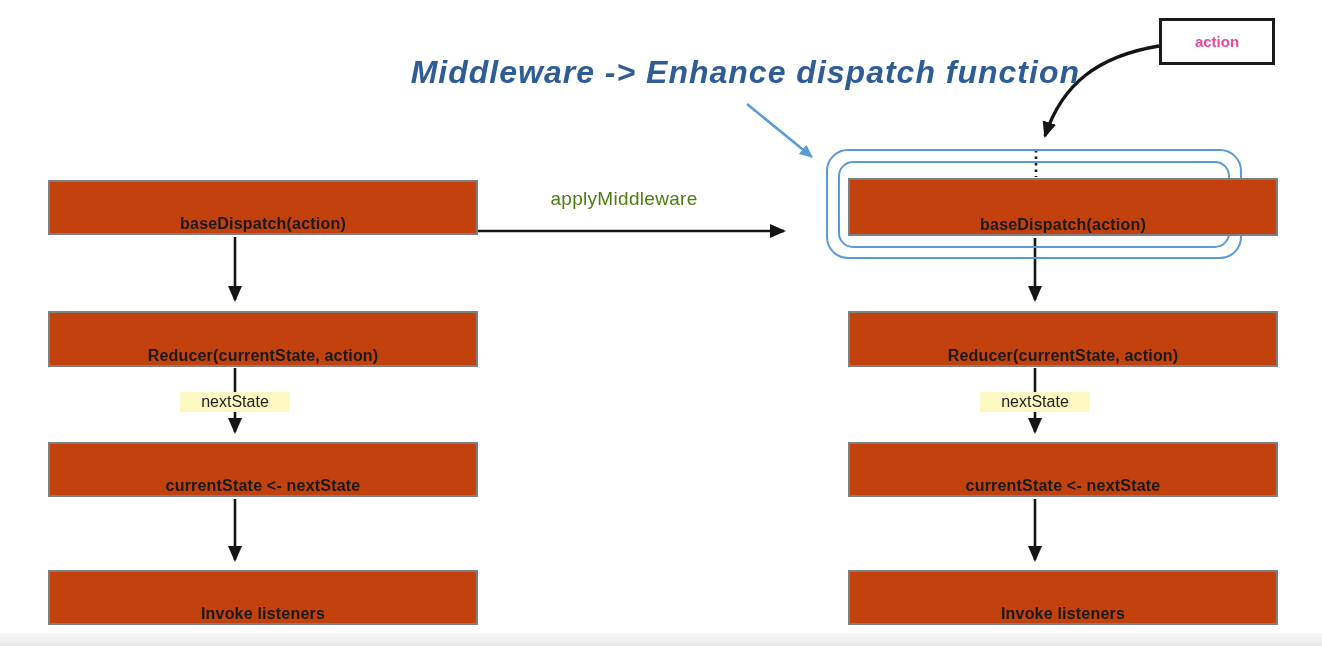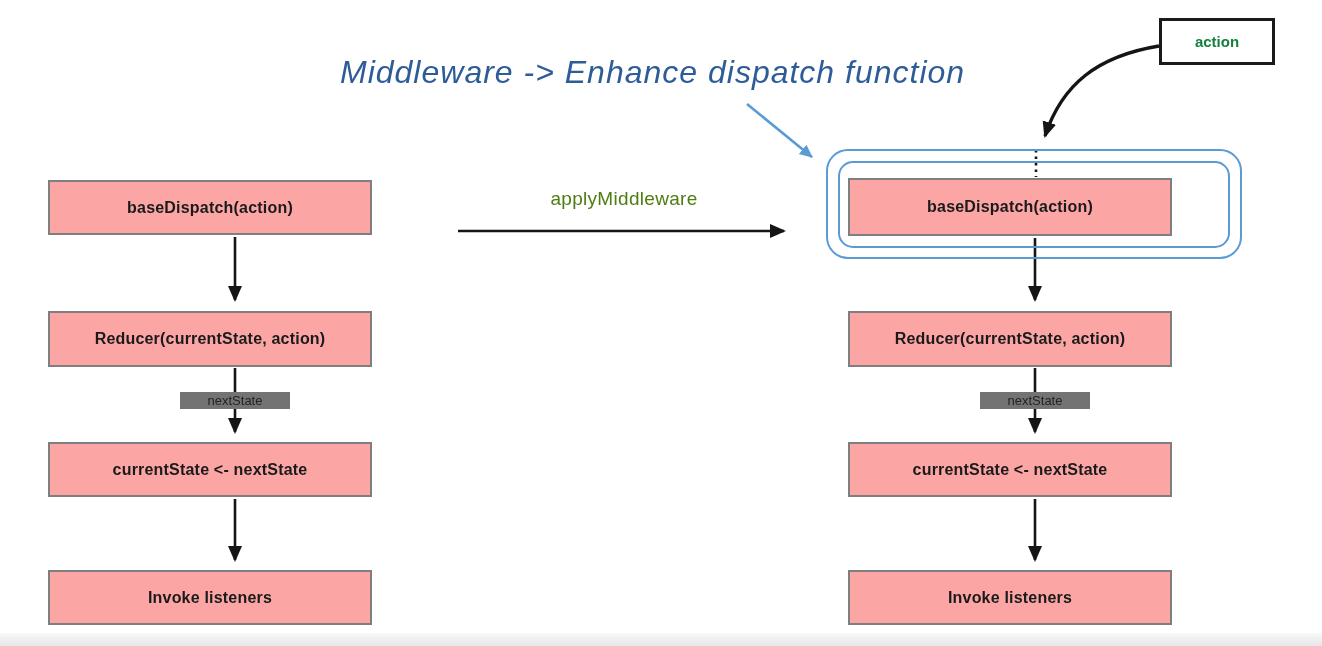--- a/index.html
+++ b/index.html
@@ -11,45 +11,45 @@
   html,body{margin:0;padding:0;background:#ffffff;}
   .stage{
     position:relative;
     width:1322px;height:646px;
     background:#ffffff;
     overflow:hidden;
     font-family:"Liberation Sans", sans-serif;
   }
   .title{
     position:absolute;left:340px;top:54px;width:740px;
-    font-size:32px;font-style:italic;font-weight:400;
+    font-size:32px;font-style:italic;font-weight:700;
     letter-spacing:1px;color:var(--title-blue);
-    text-align:left;white-space:nowrap;
+    text-align:right;white-space:nowrap;
   }
   .flow-box{
-    position:absolute;width:324px;height:55px;
+    position:absolute;width:430px;height:55px;
     border:2px solid var(--box-border);
-    background:#fca5a5;
-    display:flex;align-items:center;justify-content:center;
+    background:#c2410c;
+    display:flex;align-items:flex-end;justify-content:center;
     font-size:16px;font-weight:700;color:#1a1a1a;
     letter-spacing:0.2px;
     box-sizing:border-box;
   }
   .left-col{left:48px;}
   .right-col{left:848px;}
   .action-box{
     position:absolute;left:1159px;top:18px;width:116px;height:47px;
     border:3px solid #1a1a1a;background:#ffffff;
     display:flex;align-items:center;justify-content:center;
-    font-size:15px;font-weight:700;color:#15803d;
+    font-size:15px;font-weight:700;color:#ec4899;
     box-sizing:border-box;
   }
   .edge-label{
     position:absolute;width:110px;text-align:center;
-    font-size:13px;color:#222;background:#737373;
+    font-size:16px;color:#222;background:#fef9c3;
     padding:1px 0;
   }
   .apply-label{
     position:absolute;left:468px;top:188px;width:312px;
     text-align:center;font-size:19px;color:#4d7c0f;
     letter-spacing:0.3px;
   }
   .blue-ring-outer{
     position:absolute;left:826px;top:149px;width:416px;height:110px;
     border:2.5px solid var(--highlight-blue);border-radius:22px;

